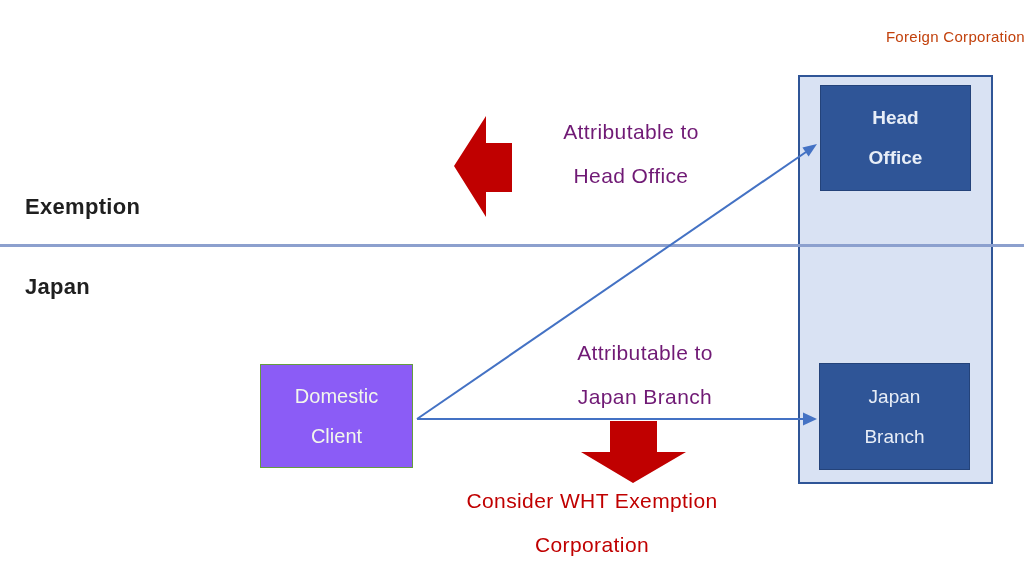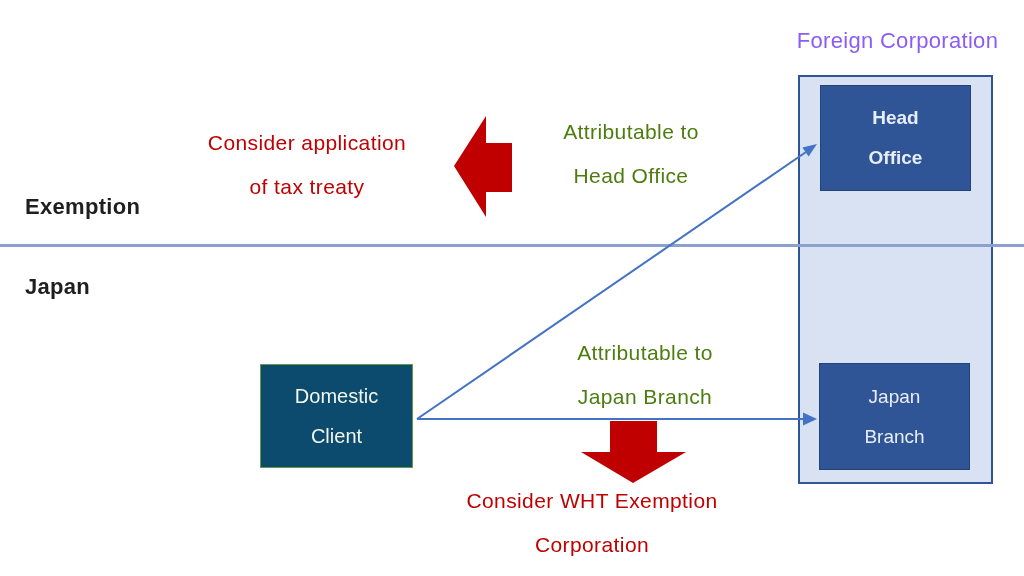--- a/index.html
+++ b/index.html
@@ -10,21 +10,21 @@
     overflow:hidden;
     font-family:"Liberation Sans", sans-serif;
   }
   .abs{position:absolute;}
 
   .region-label{
     font-size:22px;font-weight:bold;color:#1f1f1f;
     letter-spacing:0.3px;z-index:5;
   }
   .fc-label{
-    font-size:22px;color:#8b5cf6;text-align:center;
+    font-size:15px;color:#c2410c;text-align:right;
     letter-spacing:0.3px;z-index:5;
   }
   .divider{
     left:0;top:244px;width:1024px;height:3px;
     background:#8CA0CE;z-index:2;
   }
   .container-box{
     left:798px;top:75px;width:195px;height:409px;
     background:#D9E2F3;border:2px solid #2F5597;
     box-sizing:border-box;z-index:1;
@@ -35,29 +35,29 @@
     z-index:3;box-sizing:border-box;
   }
   .node.blue{
     background:#2F5597;border:1px solid #24437A;
     color:#E8EEF7;font-size:19px;line-height:40px;
   }
   .box-head-office{left:820px;top:85px;width:151px;height:106px;font-weight:bold;}
   .box-japan-branch{left:819px;top:363px;width:151px;height:107px;}
   .box-domestic{
     left:260px;top:364px;width:153px;height:104px;
-    background:#0c4a6e;border:1px solid #659C3F;
+    background:#8b5cf6;border:1px solid #659C3F;
     color:#F2F7EC;font-size:20px;line-height:40px;
   }
   .annot{
     text-align:center;white-space:pre-line;
     font-size:21px;line-height:44px;letter-spacing:0.4px;
     z-index:5;
   }
-  .annot.dark{color:#4d7c0f;}
+  .annot.dark{color:#701a75;}
   .annot.red{color:#C00000;}
   .annot-head{left:521px;top:110px;width:220px;}
   .annot-japan{left:530px;top:331px;width:230px;}
   .annot-treaty{left:167px;top:121px;width:280px;}
   .annot-wht{left:442px;top:479px;width:300px;}
   svg.overlay{
     left:0;top:0;width:1024px;height:576px;
     z-index:4;pointer-events:none;
   }
 </style>
@@ -92,18 +92,16 @@
 
     <polygon points="454,166 486,116 486,143 512,143 512,192 486,192 486,217" fill="#C00000"></polygon>
 
     <polygon points="610,421 657,421 657,452 686,452 633,483 581,452 610,452" fill="#C00000"></polygon>
   </svg>
 
   <div class="abs annot dark annot-head">Attributable to
 Head Office</div>
   <div class="abs annot dark annot-japan">Attributable to
 Japan Branch</div>
-  <div class="abs annot red annot-treaty">Consider application
-of tax treaty</div>
   <div class="abs annot red annot-wht">Consider WHT Exemption
 Corporation</div>
 
 </div>
 
 </body></html>

